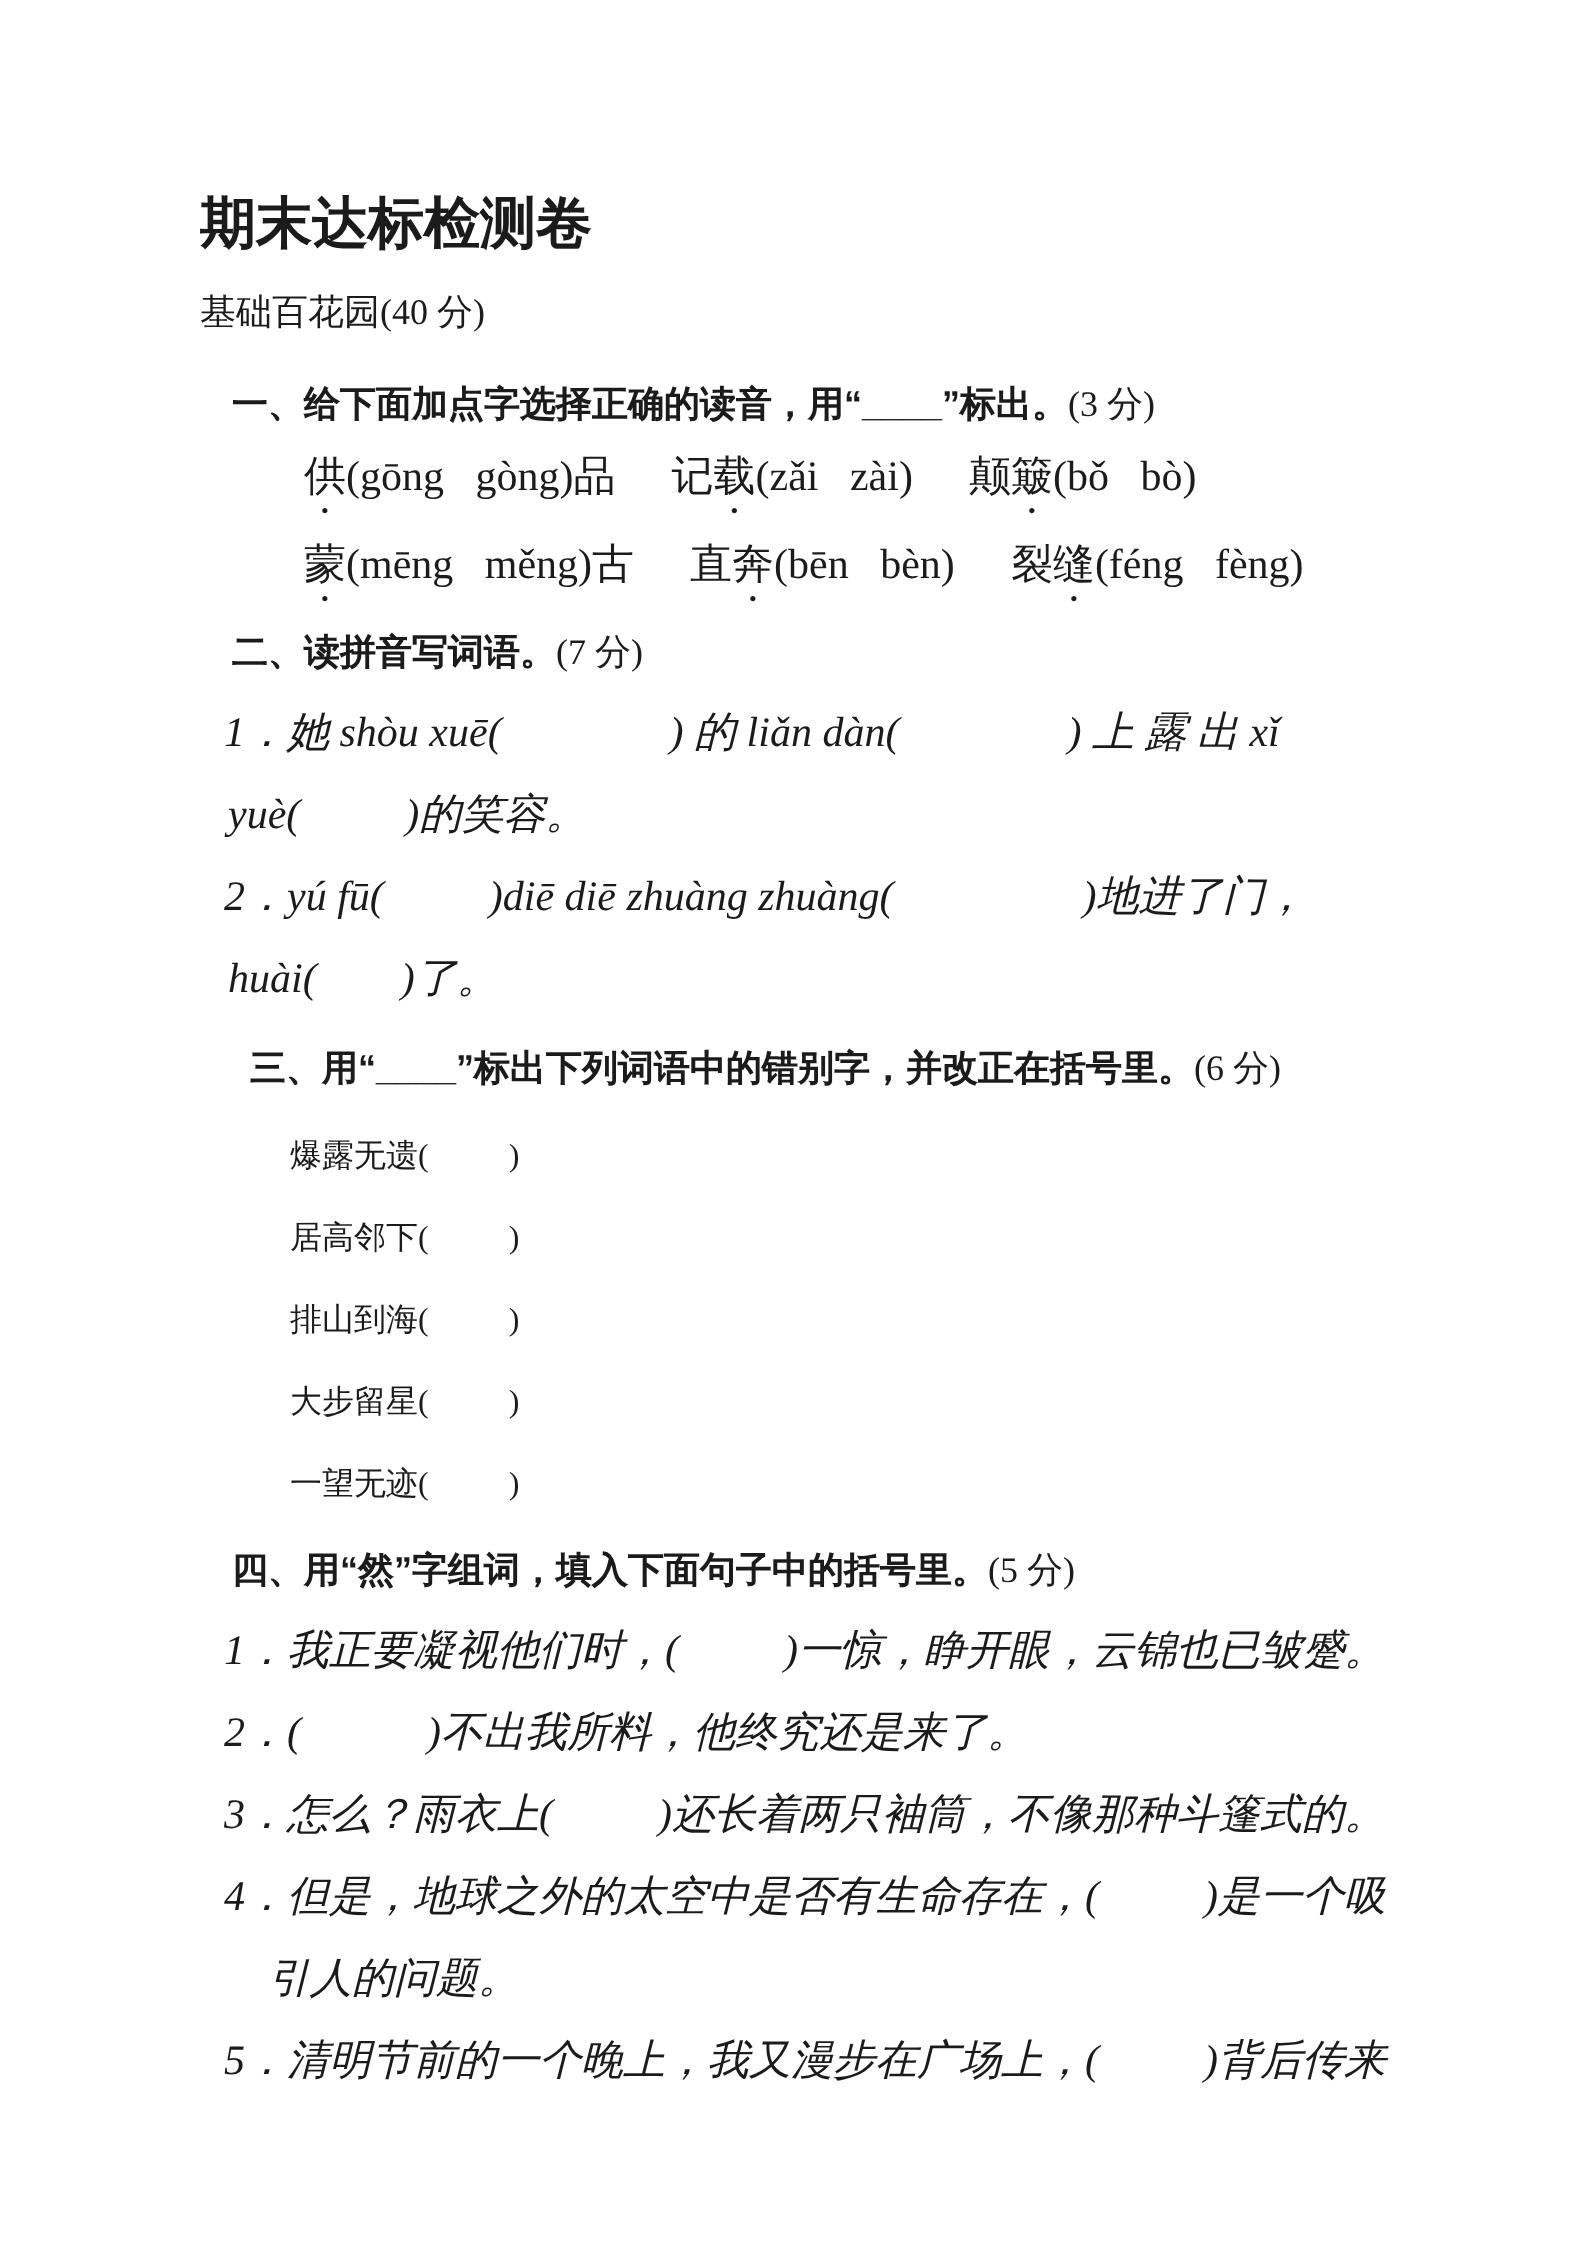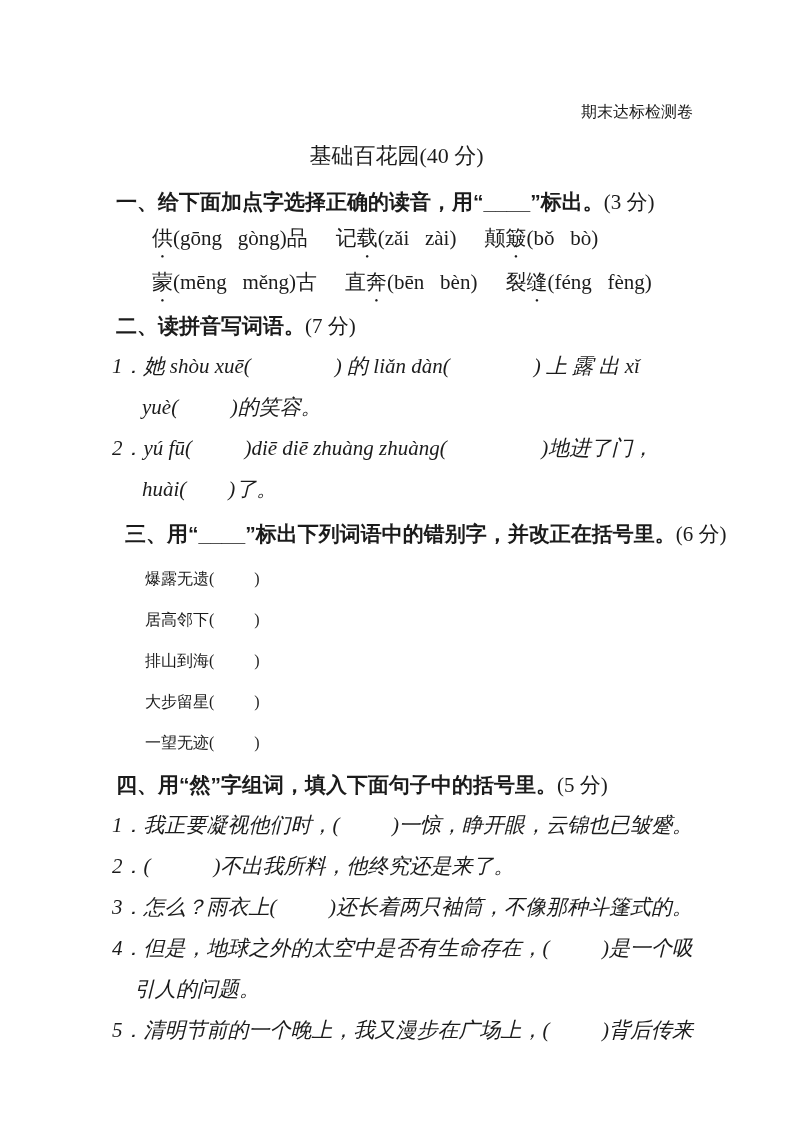--- a/index.html
+++ b/index.html
@@ -9,36 +9,36 @@
     width: 793px;
     height: 1122px;
     background: #ffffff;
     color: #1b1b1b;
     font-family: "Liberation Serif", "DejaVu Serif", serif;
     padding: 96px 100px 0 100px;
     overflow: hidden;
   }
   .title {
     font-family: "Liberation Sans", "DejaVu Sans", sans-serif;
-    font-weight: normal;
-    font-size: 16px;
+    font-weight: bold;
+    font-size: 28px;
     line-height: 32px;
-    text-align: right;
+    text-align: left;
   }
   .subtitle {
     margin-top: 12px;
-    font-size: 22px;
+    font-size: 18px;
     line-height: 32px;
-    text-align: center;
+    text-align: left;
   }
   .q-heading {
     margin-left: 16px;
     font-family: "Liberation Sans", "DejaVu Sans", sans-serif;
     font-weight: bold;
-    font-size: 21px;
+    font-size: 18px;
     line-height: 32px;
     white-space: pre;
   }
   .h-score {
     font-family: "Liberation Serif", "DejaVu Serif", serif;
     font-weight: normal;
   }
   .mt14 { margin-top: 14px; }
   .mt8  { margin-top: 8px; margin-left: 25px; }
   .mt6  { margin-top: 6px; }
@@ -58,21 +58,21 @@
     text-emphasis: filled dot;
     text-emphasis-position: under left;
   }
   .line {
     font-size: 21px;
     line-height: 41px;
     white-space: pre;
     font-style: italic;
   }
   .item-line { margin-left: 12px; }
-  .cont30 { margin-left: 42px; }
+  .cont30 { margin-left: 14px; }
   .cont47 { margin-left: 34px; }
   .fix-row {
     display: flex;
     margin-left: 45px;
     font-size: 16px;
     line-height: 41px;
     white-space: pre;
     flex-direction: column;
   }
   .fix-row .cell1 { width: 163px; }

